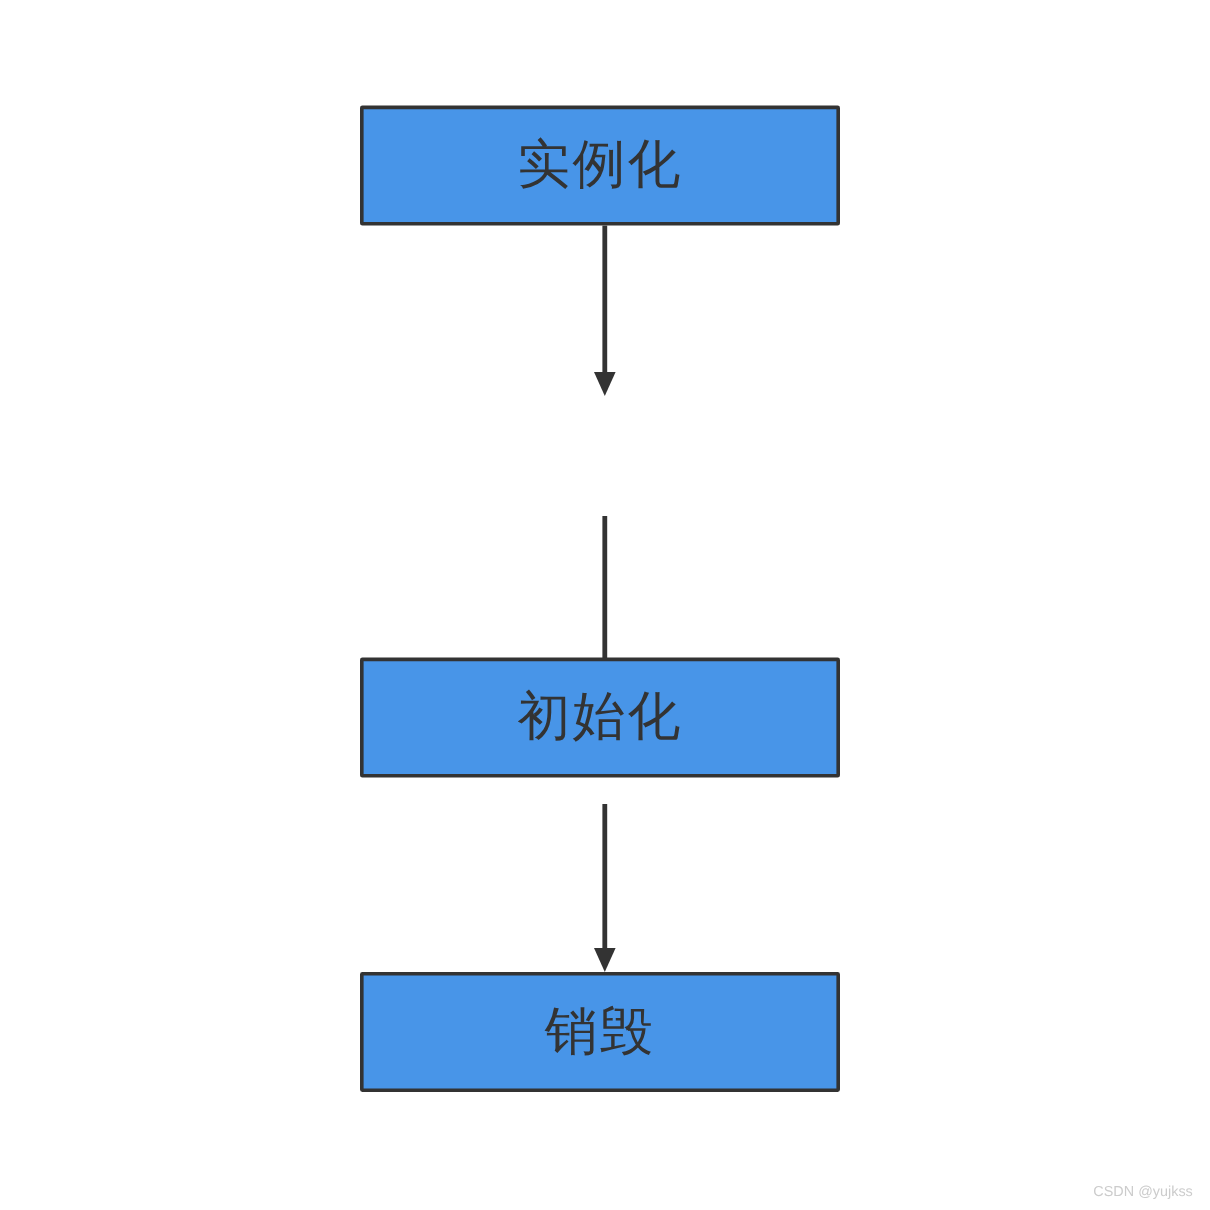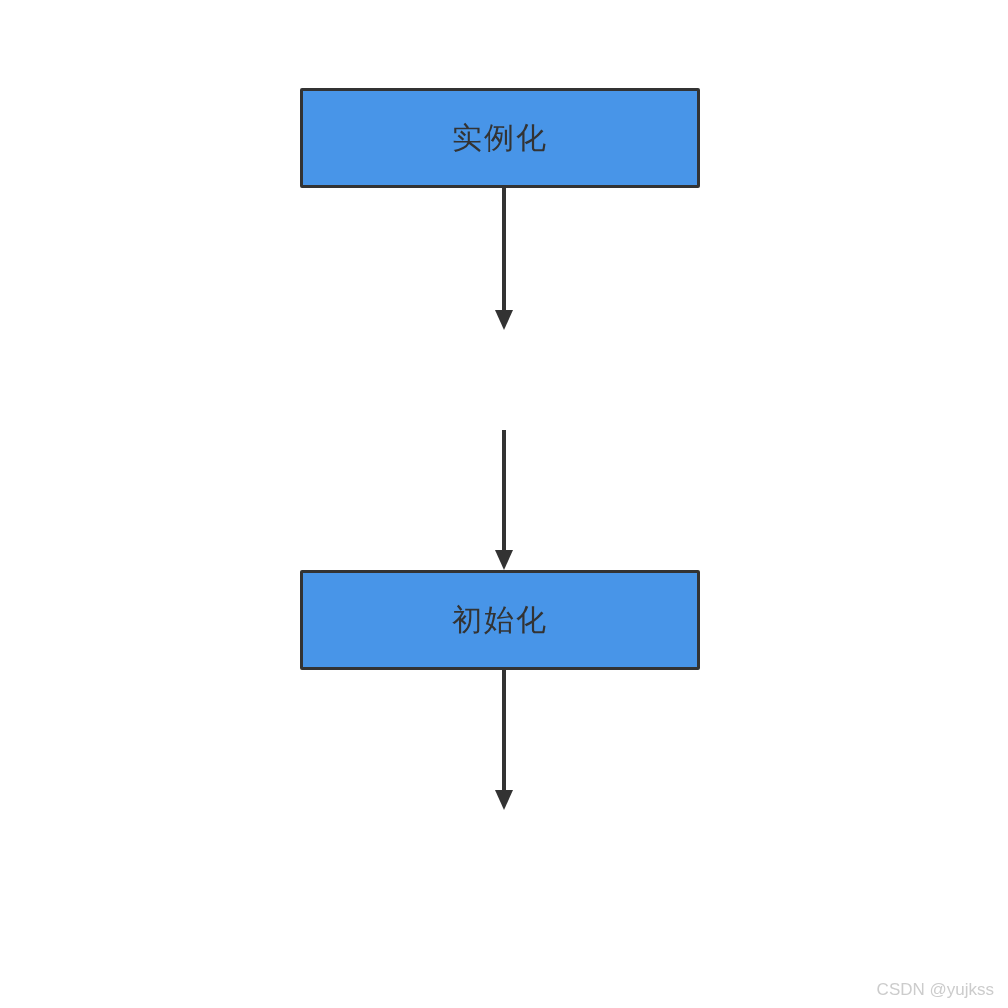--- a/index.html
+++ b/index.html
@@ -23,28 +23,28 @@
     box-sizing: border-box;
     background: var(--node-fill, #4895E8);
     border: 3px solid var(--node-border, #333333);
     border-radius: 2px;
     display: flex;
     align-items: center;
     justify-content: center;
   }
   .flow-node .node-label {
     color: var(--text-color, #333333);
-    font-size: 30px;
+    font-size: 44px;
     letter-spacing: 2px;
     line-height: 1;
     user-select: none;
   }
   .node-1 { top: 88px; }
   .node-2 { top: 330px; }
-  .node-3 { top: 570px; justify-content: center; }
+  .node-3 { top: 548px; justify-content: center; }
   .node-4 { top: 810px; }
 
   .flow-arrow {
     position: absolute;
     left: 0;
     width: 1008px;
     display: flex;
     flex-direction: column;
     align-items: center;
   }
@@ -62,21 +62,21 @@
     height: 0;
     border-left: 9px solid transparent;
     border-right: 9px solid transparent;
     border-top: 20px solid var(--arrow-color, #333333);
   }
 
   .watermark {
     position: absolute;
     right: 14px;
     bottom: 8px;
-    font-size: 17px;
+    font-size: 12px;
     color: var(--watermark-color, #cccccc);
     user-select: none;
   }
 </style>
 </head>
 <body>
 
 <div class="canvas" style="--node-fill: #4895E8; --node-border: #333333; --arrow-color: #333333; --text-color: #333333; --bg-color: #FFFFFF; --watermark-color: #CCCCCC;">
 
   <div class="flow-node node-1">
@@ -96,16 +96,19 @@
 
   <div class="flow-node node-3">
     <span class="node-label">初始化</span>
   </div>
 
   <div class="flow-arrow arrow-3">
     <div class="arrow-shaft"></div>
     <div class="arrow-head"></div>
   </div>
 
+  <div class="flow-node node-4">
+    <span class="node-label">销毁</span>
+  </div>
 
   <div class="watermark">CSDN @yujkss</div>
 
 </div>
 
 </body></html>

